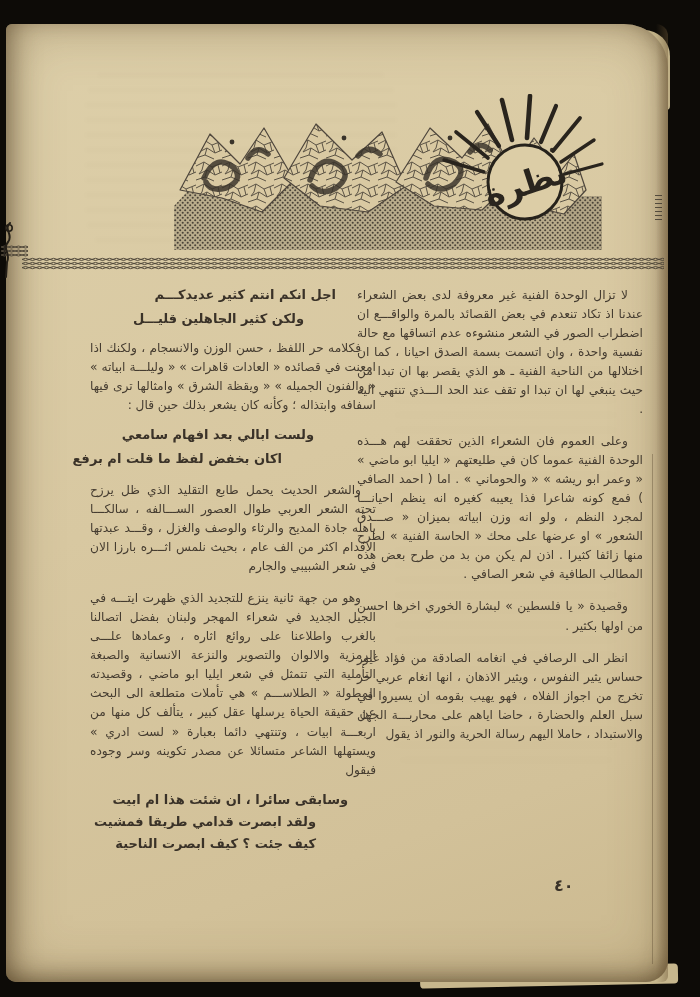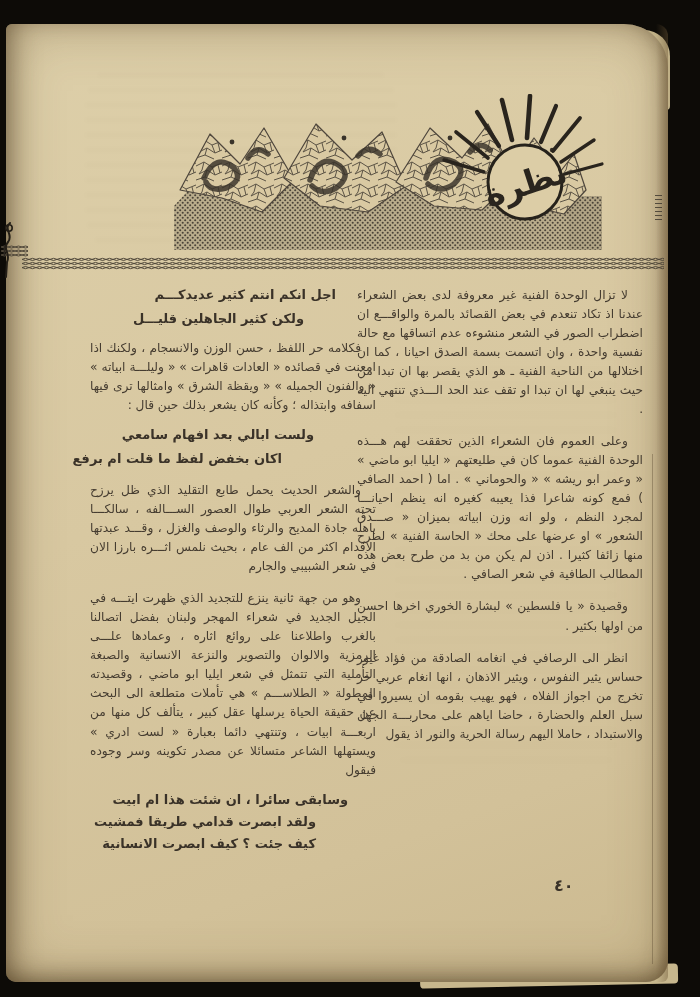--- a/index.html
+++ b/index.html
@@ -181,18 +181,18 @@
     <p>فكلامه حر اللفظ ، حسن الوزن والانسجام ، ولكنك اذا امعنت في قصائده « العادات قاهرات » « وليلـــة ابياته » « والفنون الجميله » « ويقظة الشرق » وامثالها ترى فيها اسفافه وابتذاله ؛ وكأنه كان يشعر بذلك حين قال :</p>
     <div class="poem poem-mid">
       <div class="l hemi-a">ولست ابالي بعد افهام سامعي</div>
       <div class="l hemi-b">اكان بخفض لفظ ما قلت ام برفع</div>
     </div>
     <p>والشعر الحديث يحمل طابع التقليد الذي ظل يرزح تحته الشعر العربي طوال العصور الســـالفه ، سالكـــا باهله جادة المديح والرثاء والوصف والغزل ، وقـــد عبدتها الاقدام اكثر من الف عام ، بحيث نلمس اثـــره بارزا الان في شعر الشبيبي والجارم</p>
     <p>وهو من جهة ثانية ينزع للتجديد الذي ظهرت ايتـــه في الجيل الجديد في شعراء المهجر ولبنان بفضل اتصالنا بالغرب واطلاعنا على روائع اثاره ، وعمادها علـــى الرمزية والالوان والتصوير والنزعة الانسانية والصبغة التأملية التي تتمثل في شعر ايليا ابو ماضي ، وقصيدته المطولة « الطلاســـم » هي تأملات متطلعة الى البحث عن حقيقة الحياة يرسلها عقل كبير ، يتألف كل منها من اربعـــة ابيات ، وتنتهي دائما بعبارة « لست ادري » ويستهلها الشاعر متسائلا عن مصدر تكوينه وسر وجوده فيقول</p>
     <div class="poem poem-bottom">
       <div class="l hemi-a">وسابقى سائرا ، ان شئت هذا ام ابيت</div>
       <div class="l hemi-b">ولقد ابصرت قدامي طريقا فمشيت</div>
-      <div class="l hemi-b">كيف جئت ؟ كيف ابصرت الانسانية</div>
+      <div class="l hemi-b">كيف جئت ؟ كيف ابصرت الناحية</div>
     </div>
   </div>
 
   <div class="page-number">٤٠</div>
 </div>
 
 </body></html>

